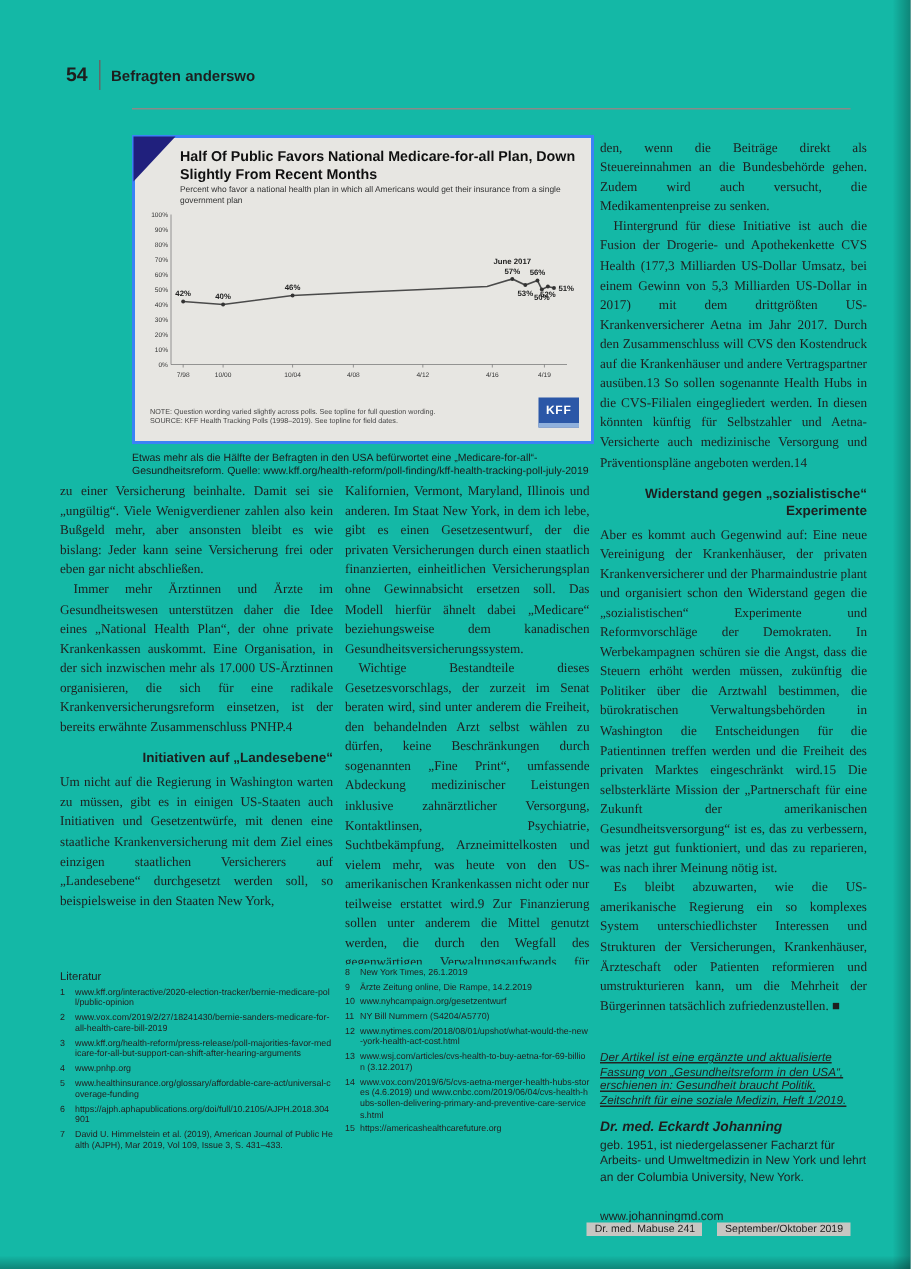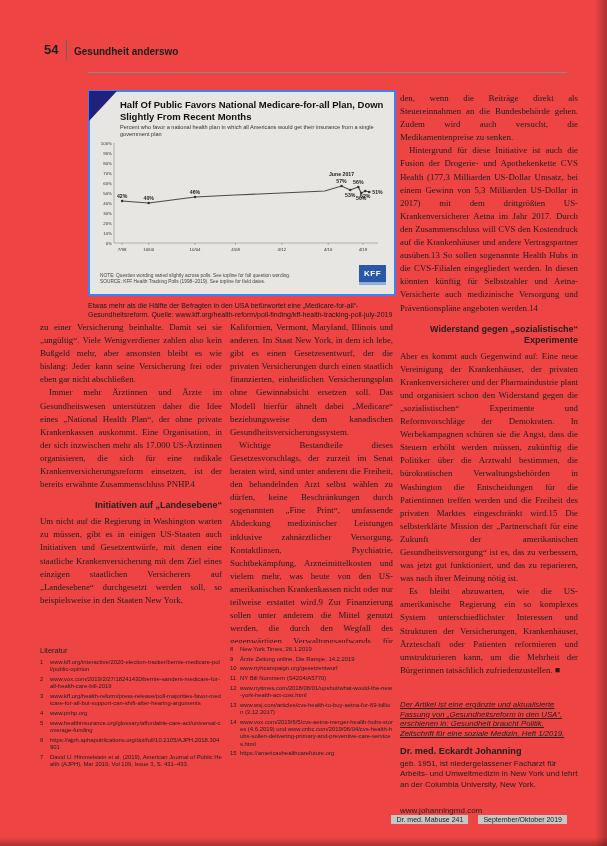--- a/index.html
+++ b/index.html
@@ -1,16 +1,16 @@
 <!DOCTYPE html>
 <html><head>
 <meta charset="utf-8">
 <style>
   html,body{margin:0;padding:0;background:#9b9a98;}
-  .page{position:relative;width:607px;height:846px;background:#ef4444;overflow:hidden;
+  .page{position:relative;width:607px;height:846px;background:#14b8a6;overflow:hidden;
         font-family:"Liberation Serif",serif;color:#1e1e1e;}
   .edge-r{position:absolute;top:0;right:0;width:12px;height:100%;
           background:linear-gradient(to right,rgba(0,0,0,0),rgba(0,0,0,.28));}
   .edge-b{position:absolute;left:0;bottom:0;width:100%;height:9px;
           background:linear-gradient(to bottom,rgba(0,0,0,0),rgba(0,0,0,.28));}
   
   .pagenum{position:absolute;left:44px;top:42px;font:bold 13px "Liberation Sans",sans-serif;}
   .headdiv{position:absolute;left:66px;top:40px;width:1px;height:20px;background:#666;}
   .section{position:absolute;left:74px;top:46px;font:bold 10px "Liberation Sans",sans-serif;}
   .headrule{position:absolute;left:88px;top:72px;width:479px;height:1px;background:#8a8a88;}
@@ -46,35 +46,35 @@
   .lit-mid{left:230px;top:646px;width:163px;height:174px;}
   .lit-head{font-weight:normal;font-size:7.5px;margin-bottom:4px;}
   .ref{display:flex;font-size:5.9px;line-height:7.3px;margin-bottom:2.4px;color:#222;}
   .ref .n{width:10px;flex:none;}
   .ref .t{flex:1;word-break:break-all;}
   
   .endnote{position:absolute;left:400px;top:700px;width:178px;
            font:italic 7.8px "Liberation Sans",sans-serif;line-height:9.6px;color:#222;text-decoration:underline;}
   .author{position:absolute;left:400px;top:746px;width:178px;
           font-family:"Liberation Sans",sans-serif;font-size:8px;line-height:10.5px;}
-  .author-name{font-weight:bold;font-size:9.2px;margin-bottom:2px;}
+  .author-name{font-style:italic;font-weight:bold;font-size:9.2px;margin-bottom:2px;}
   .author-url{margin-top:16px;}
   
   .footer{position:absolute;right:40px;top:815px;display:flex;gap:10px;
           font:7px "Liberation Sans",sans-serif;color:#1c1c1c;}
   .fpill{background:#c7c6c2;padding:1px 5px;}
 </style>
 </head>
 <body>
 
 <div class="page">
 
   <div class="pagenum">54</div>
   <div class="headdiv"></div>
-  <div class="section">Gesundheit anderswo</div>
+  <div class="section">Befragten anderswo</div>
   <div class="headrule"></div>
 
   <figure class="fig">
     <div class="fig-tri"></div>
     <div class="fig-title">Half Of Public Favors National Medicare-for-all Plan, Down Slightly From Recent Months</div>
     <div class="fig-sub">Percent who favor a national health plan in which all Americans would get their insurance from a single government plan</div>
     <svg class="plot" width="298" height="118" viewBox="0 0 298 118">
         <text x="18" y="106.7" text-anchor="end" font-size="4.4" font-family="Liberation Sans, sans-serif" fill="#333">0%</text>
         <text x="18" y="96.7" text-anchor="end" font-size="4.4" font-family="Liberation Sans, sans-serif" fill="#333">10%</text>
         <text x="18" y="86.7" text-anchor="end" font-size="4.4" font-family="Liberation Sans, sans-serif" fill="#333">20%</text>

